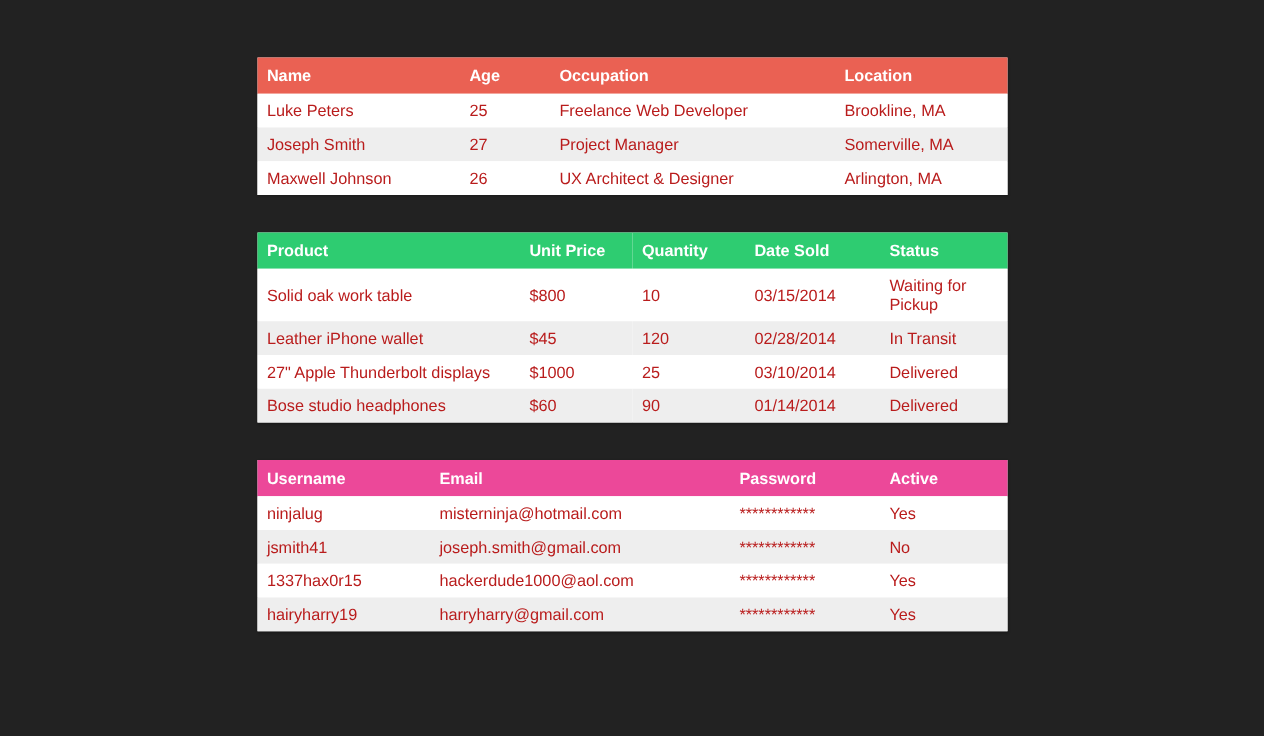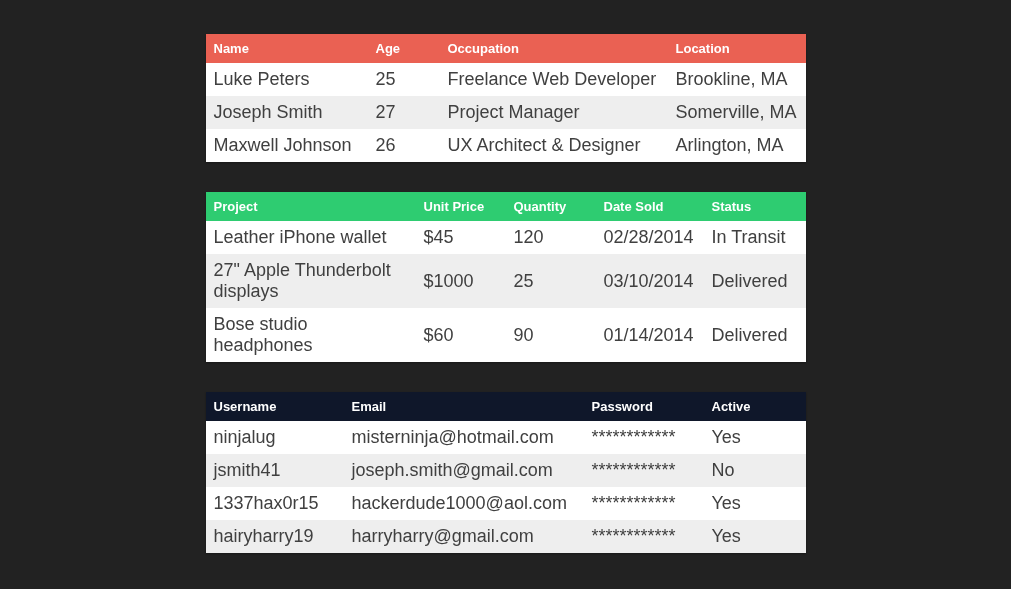--- a/index.html
+++ b/index.html
@@ -6,51 +6,51 @@
   body {
     margin: 0;
     padding: 0;
     background: #222222;
     font-family: Arial, Helvetica, sans-serif;
     font-size: 13px;
     color: #555;
   }
   .container {
     width: 600px;
-    margin: 4px auto;
+    margin: 16px auto;
     padding-top: 30px;
   }
   table {
     width: 100%;
     border-collapse: collapse;
     background: #fff;
     margin-bottom: 30px;
     box-shadow: 0 1px 2px rgba(0,0,0,0.3);
   }
   thead th {
     color: #fff;
     font-weight: bold;
     text-align: left;
     padding: 7px 8px;
     font-size: 13px;
   }
   tbody td {
     padding: 6px 8px;
-    color: #404040;
-    font-size: 18px;
+    color: #b91c1c;
+    font-size: 13px;
   }
   tbody tr:nth-child(even) {
     background: #eeeeee;
   }
   tbody tr:nth-child(odd) {
     background: #ffffff;
   }
   .table-red thead th { background: #ea6153; }
   .table-green thead th { background: #2ecc71; }
-  .table-blue thead th { background: #0f172a; }
+  .table-blue thead th { background: #ec4899; }
 </style>
 </head>
 <body>
 
 <div class="container">
 
   <table class="table-red">
     <colgroup>
       <col style="width:27%">
         <col style="width:12%">
@@ -90,28 +90,35 @@
   <table class="table-green">
     <colgroup>
       <col style="width:35%">
         <col style="width:15%">
         <col style="width:15%">
         <col style="width:18%">
         <col style="width:17%">
     </colgroup>
     <thead>
       <tr>
-        <th>Project</th>
+        <th>Product</th>
         <th>Unit Price</th>
         <th>Quantity</th>
         <th>Date Sold</th>
         <th>Status</th>
       </tr>
     </thead>
     <tbody>
+      <tr>
+        <td>Solid oak work table</td>
+        <td>$800</td>
+        <td>10</td>
+        <td>03/15/2014</td>
+        <td>Waiting for Pickup</td>
+      </tr>
       <tr>
         <td>Leather iPhone wallet</td>
         <td>$45</td>
         <td>120</td>
         <td>02/28/2014</td>
         <td>In Transit</td>
       </tr>
       <tr>
         <td>27" Apple Thunderbolt displays</td>
         <td>$1000</td>

